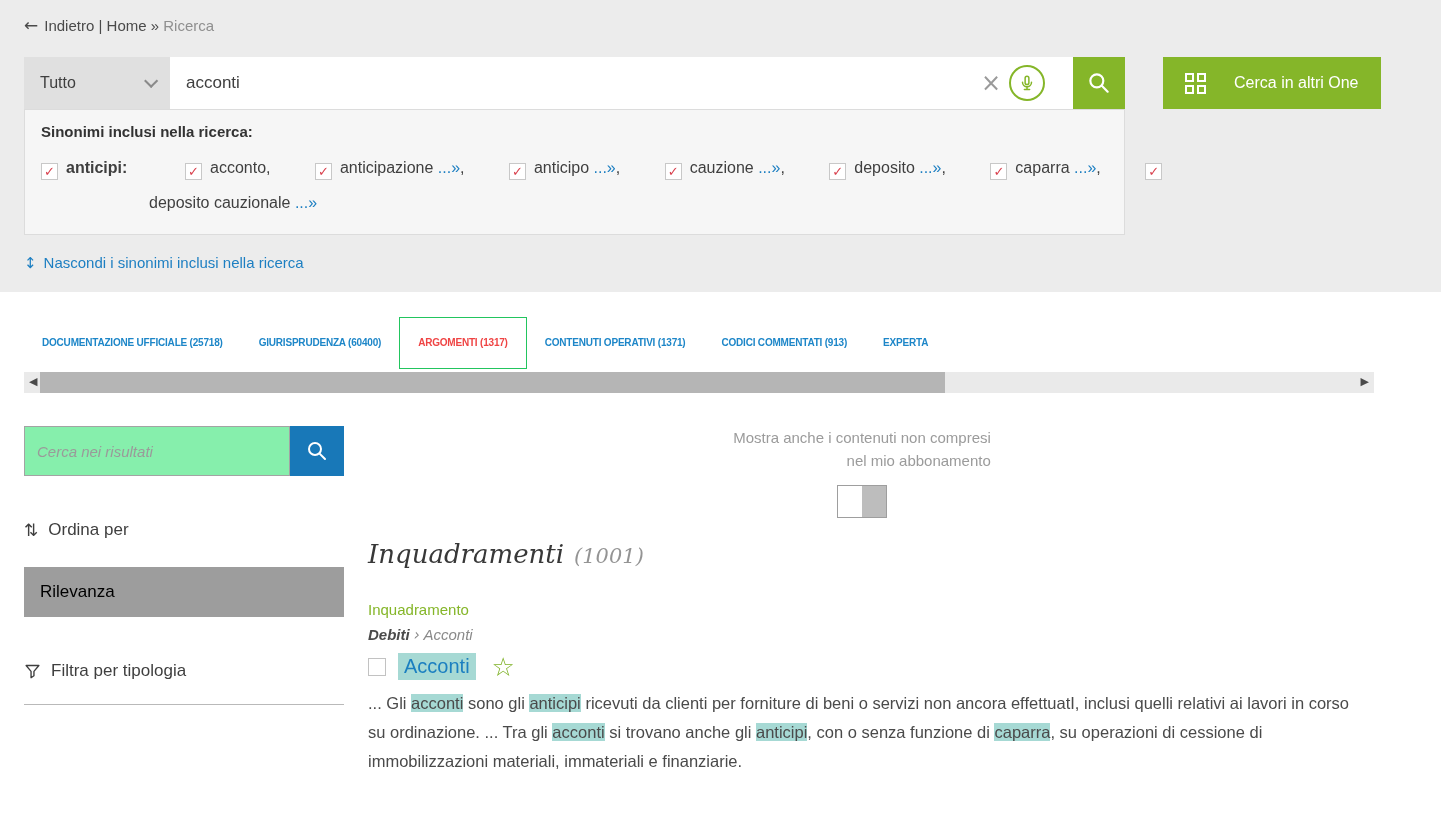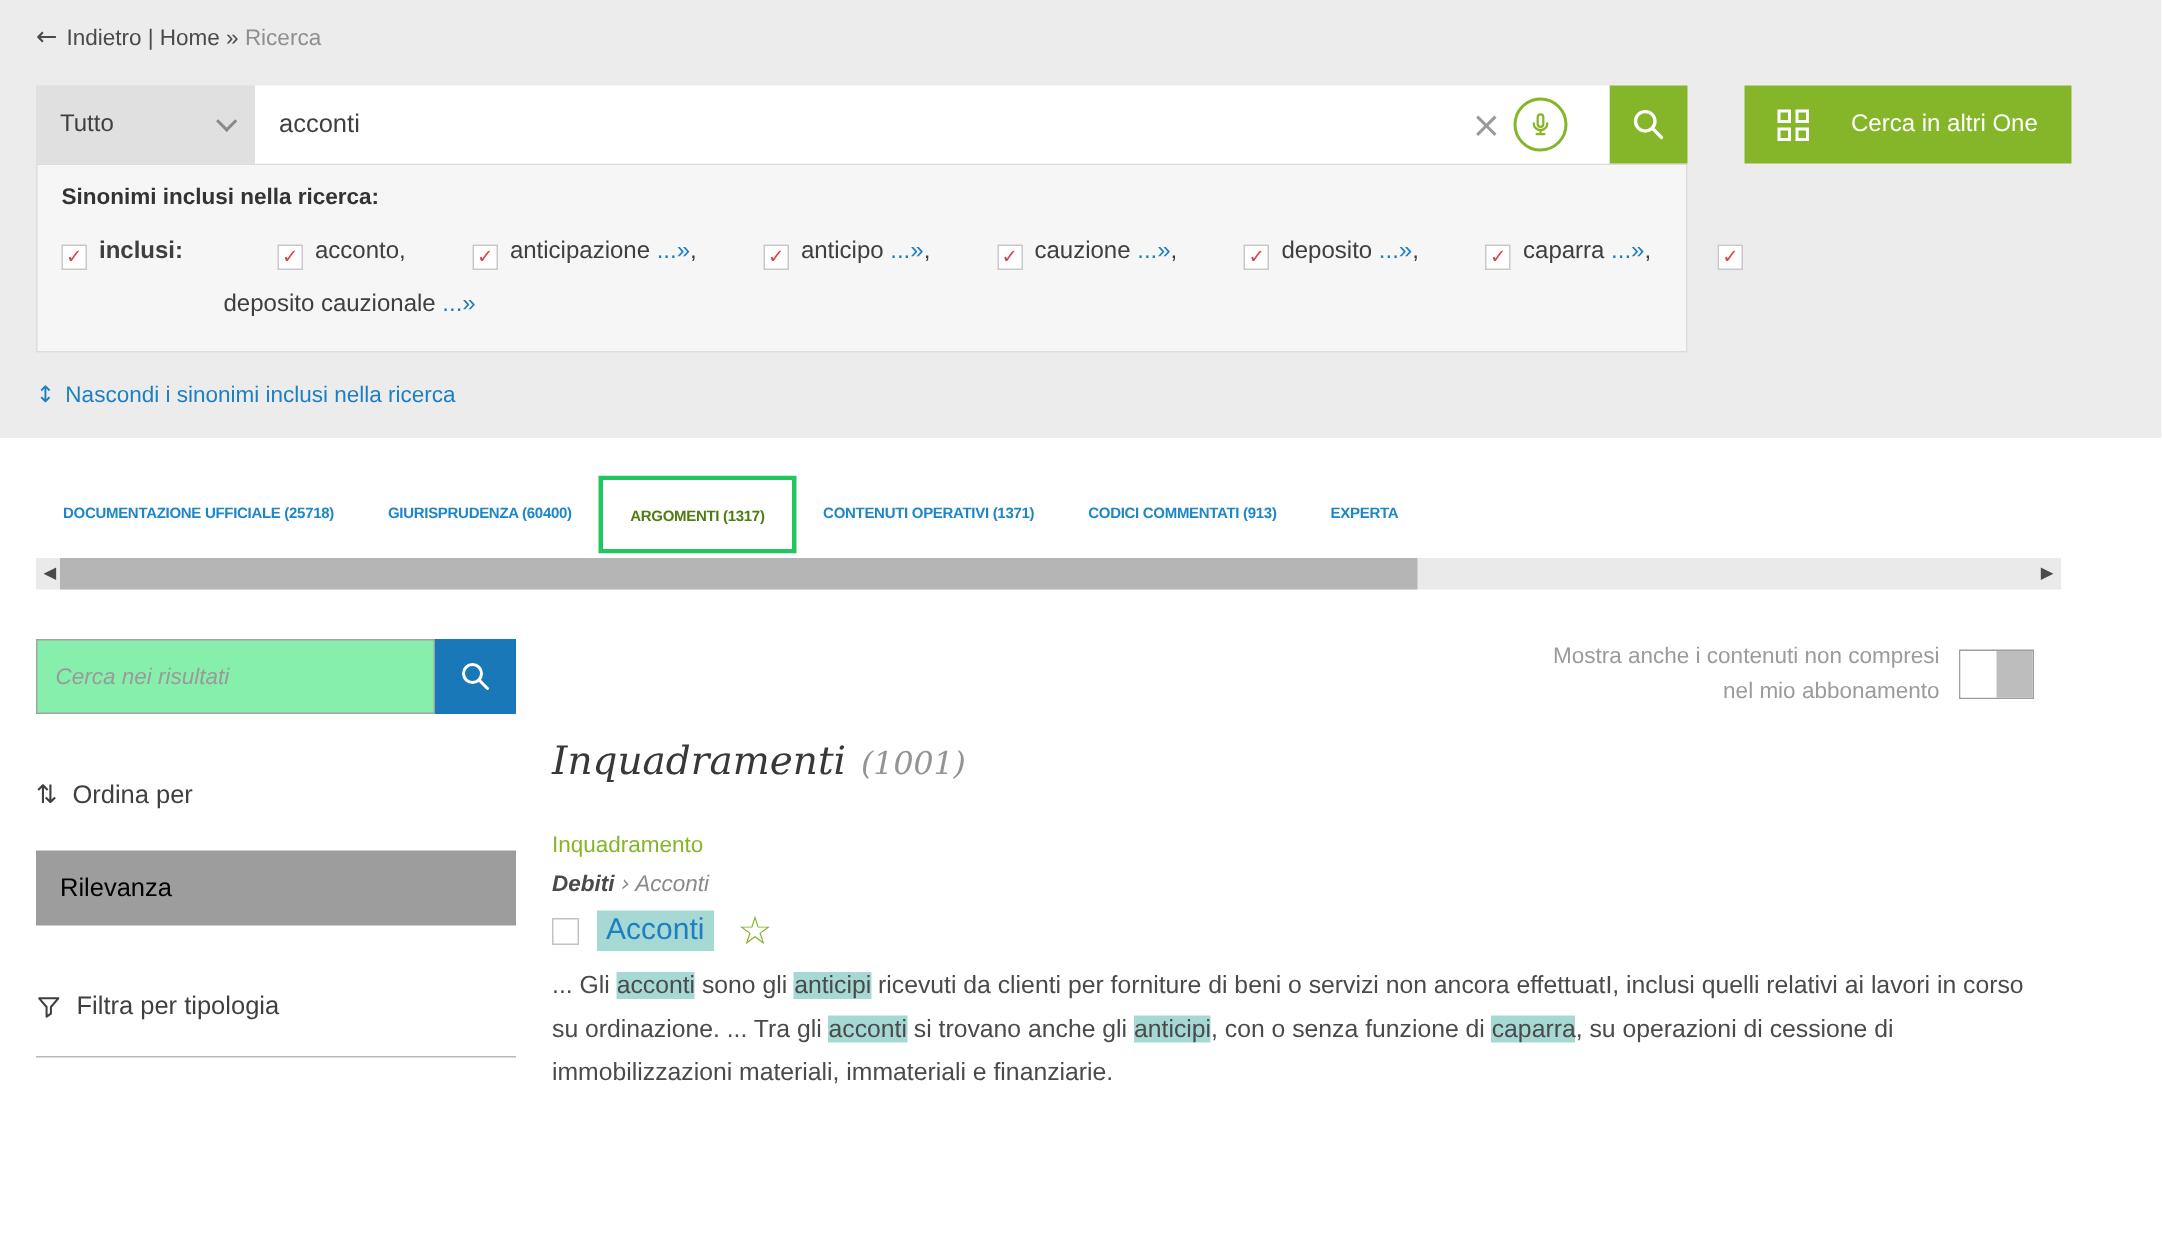--- a/index.html
+++ b/index.html
@@ -53,21 +53,21 @@
   
   .white-section { padding:0 24px; }
   .searched-in { margin-top:30px; font-size:29px; line-height:47px; color:#3f3f3f; }
   .searched-in .term { font-weight:bold; font-style:italic; }
 
   
   .tabs { display:flex; align-items:center; margin-top:25px; height:52px;
     width:1400px; overflow:hidden; }
   .tab { padding:0 18px; font-size:10px; font-weight:bold; letter-spacing:-0.2px;
     color:#1d86c8; white-space:nowrap; cursor:pointer; line-height:50px; }
-  .tab.active { background:#fff; border:3px solid #22c55e; color:#4d7c0f;
+  .tab.active { background:#fff; border:1px solid #22c55e; color:#ef4444;
     height:52px; cursor:default; }
 
   .hscrollbar { margin-top:3px; position:relative; width:1350px; height:21px;
     background:#eaeaea; }
   .hscroll-thumb { position:absolute; left:16px; top:0; width:905px; height:21px;
     background:#b5b5b5; cursor:pointer; }
   .hscroll-arrow { position:absolute; top:3px; font-size:11px; color:#4a4a4a;
     cursor:pointer; }
   .hscroll-arrow.left { left:5px; } .hscroll-arrow.right { right:5px; }
 
@@ -81,21 +81,21 @@
   .refine-input::placeholder { color:#9a9a9a; font-style:italic; }
   .refine-btn { width:54px; background:#1878b8; border:none; display:flex;
     align-items:center; justify-content:center; cursor:pointer; }
   .side-label { margin-top:44px; font-size:17px; color:#3f3f3f; display:flex;
     align-items:center; gap:10px; }
   .sort-selected { margin-top:27px; height:50px; background:#9d9d9d; color:#000000;
     font-size:17px; line-height:50px; padding-left:16px; cursor:pointer; }
   .side-divider { margin-top:23px; border-top:1px solid #b9b9b9; }
 
   .main-col { margin-left:24px; width:988px; }
-  .toggle-row { display:flex; justify-content:flex-end; align-items:center; gap:13px; }
+  .toggle-row { display:flex; justify-content:flex-end; align-items:center; gap:13px;flex-direction:column; }
   .toggle-label { text-align:right; font-size:15px; line-height:23px; color:#9b9b9b; }
   .sub-toggle { width:50px; height:33px; border:1px solid #9e9e9e; background:#fff;
     display:flex; cursor:pointer; }
   .sub-toggle .knob { width:50%; height:100%; background:#fff; }
   .sub-toggle .track-on { width:50%; height:100%; background:#bdbdbd; }
 
   .section-title { margin-top:21px; font-family:"DejaVu Serif",serif;
     font-style:italic; font-size:26px; color:#383838; }
   .section-count { font-size:21px; color:#949494; margin-left:10px; }
 
@@ -157,21 +157,21 @@
           <span></span>
         </span>
       <span>Cerca in altri One</span>
     </button>
   </div>
 
   <div class="syn-panel">
     <div class="syn-title">Sinonimi inclusi nella ricerca:</div>
     <div class="syn-row">
       <div class="syn-root">
-        <span class="cbx">✓</span><span>inclusi:</span>
+        <span class="cbx">✓</span><span>anticipi:</span>
       </div>
       <div class="syn-items"><span class="syn-item"><span class="cbx">✓</span><span>acconto</span>, </span><span class="syn-item"><span class="cbx">✓</span><span>anticipazione</span><span class="more-link"> ...»</span>, </span><span class="syn-item"><span class="cbx">✓</span><span>anticipo</span><span class="more-link"> ...»</span>, </span><span class="syn-item"><span class="cbx">✓</span><span>cauzione</span><span class="more-link"> ...»</span>, </span><span class="syn-item"><span class="cbx">✓</span><span>deposito</span><span class="more-link"> ...»</span>, </span><span class="syn-item"><span class="cbx">✓</span><span>caparra</span><span class="more-link"> ...»</span>, </span><span class="syn-item" style="white-space: normal;"><span class="cbx">✓</span><span>deposito cauzionale</span><span class="more-link"> ...»</span></span></div>
     </div>
   </div>
 
   <div class="hide-syn">
     <span class="updown icon">↕</span><span>Nascondi i sinonimi inclusi nella ricerca</span>
   </div>
 </div>
 

